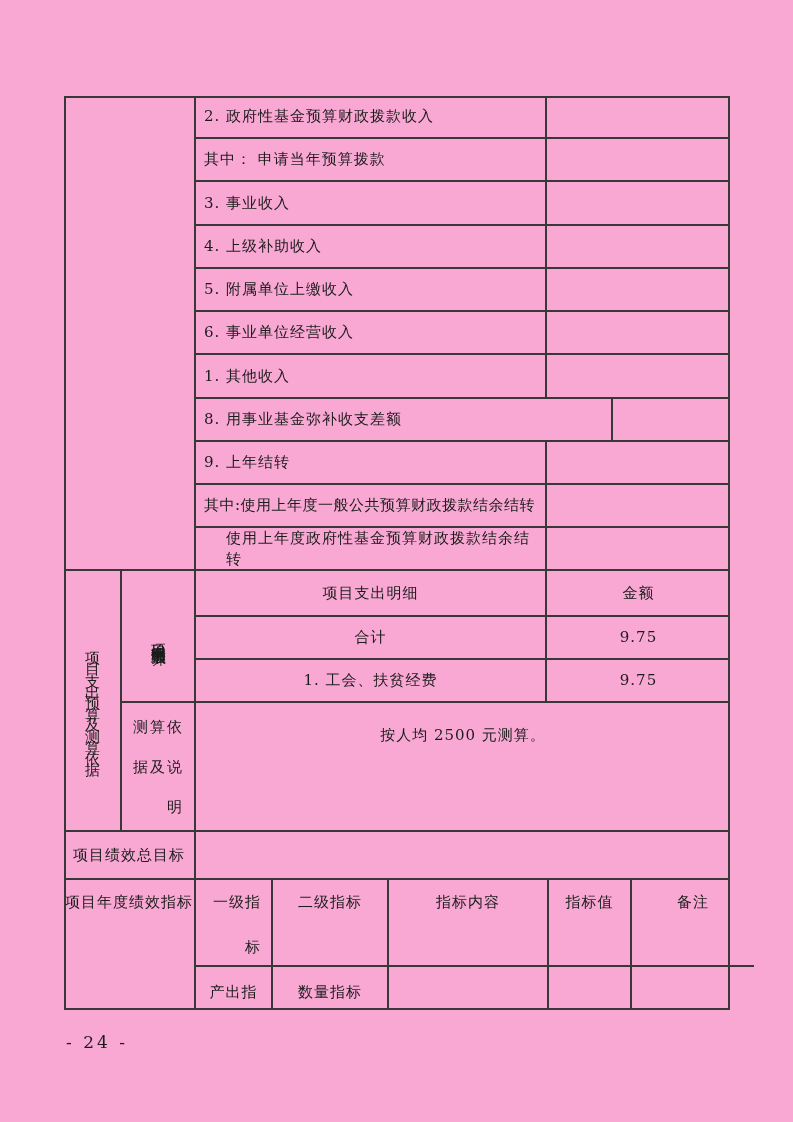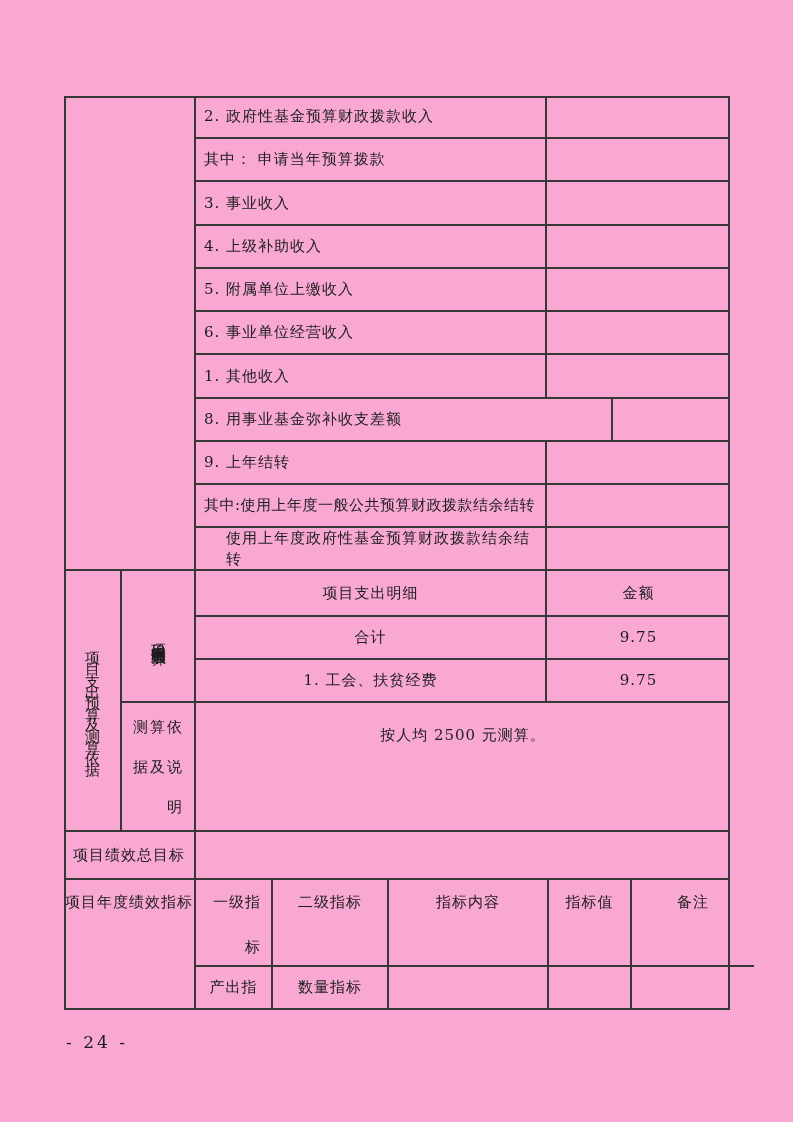--- a/index.html
+++ b/index.html
@@ -41,21 +41,21 @@
   .basis-label{
     padding:8px 10px;line-height:40px;letter-spacing:2px;
   }
   .basis-content{
     align-items:flex-start;padding-top:22px;
   }
   .hdr2{
     align-items:flex-start;line-height:45px;
   }
   .rowlast{
-    align-items:flex-end;padding-bottom:12px;
+    align-items:flex-end;padding-bottom:6px;font-family:Liberation Mono, monospace;
   }
   .page-num{
     position:absolute;left:66px;top:1032px;
     font-size:17px;letter-spacing:3px;
   }
 </style>
 </head>
 <body>
 
 <div class="page">

